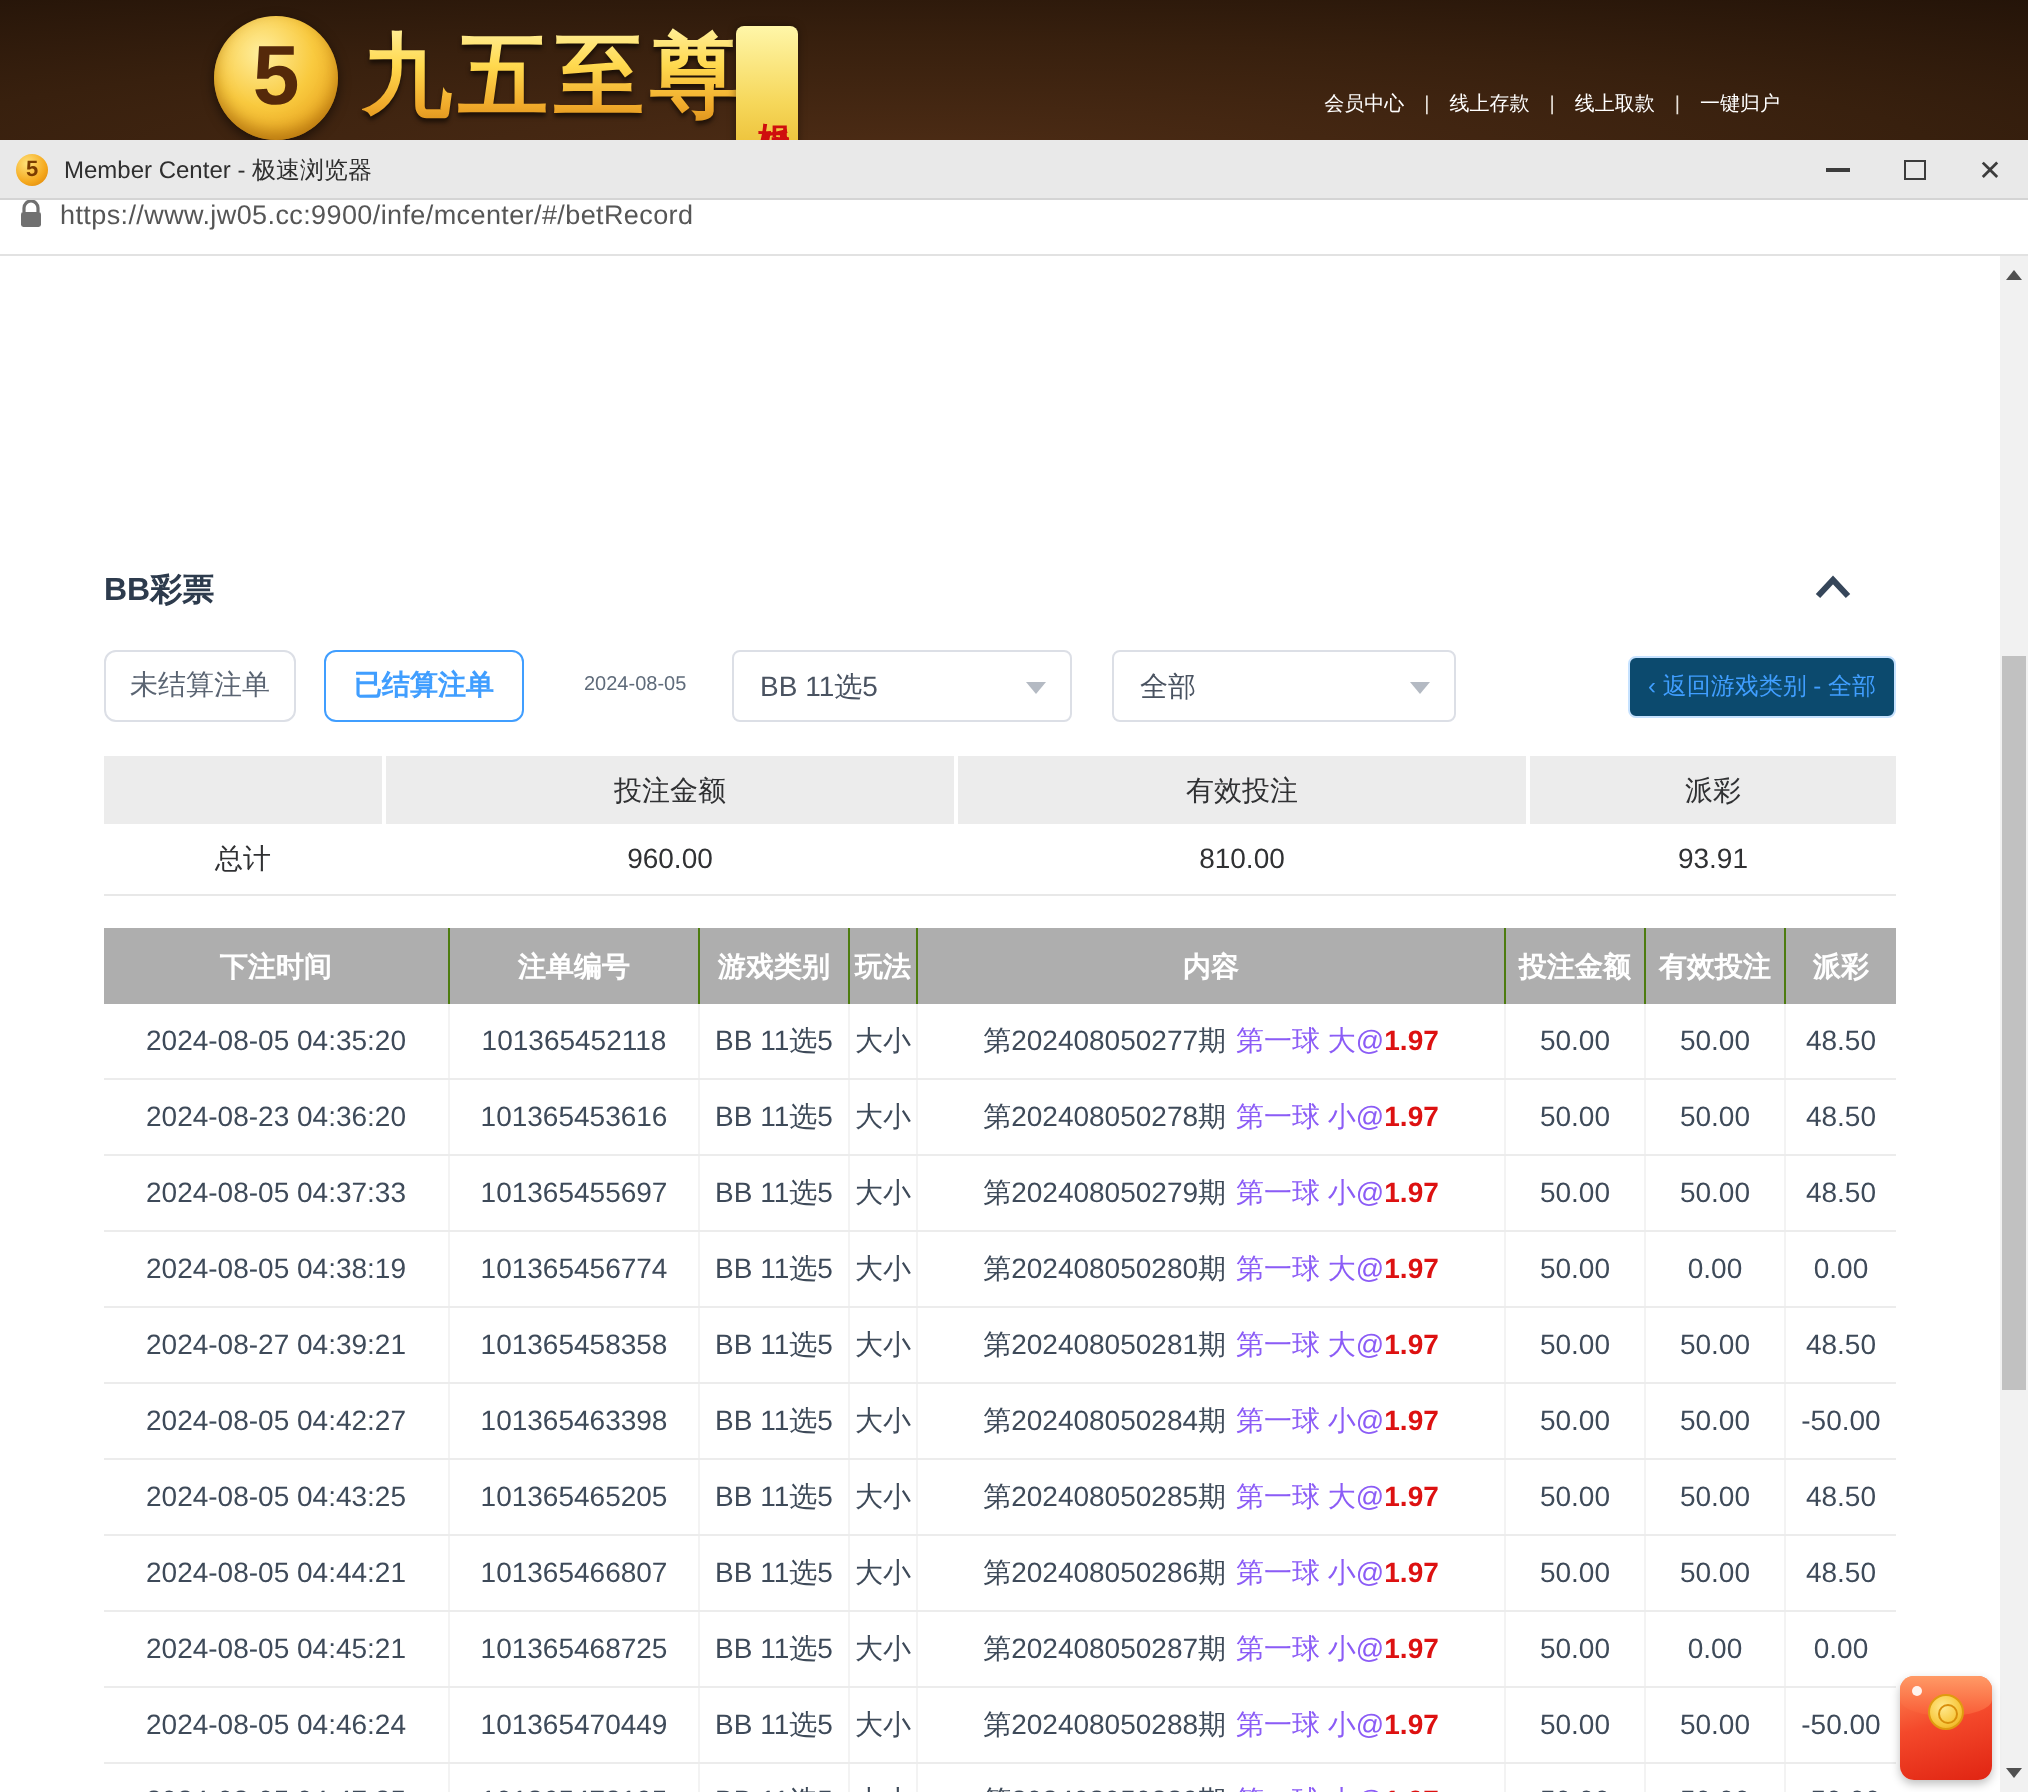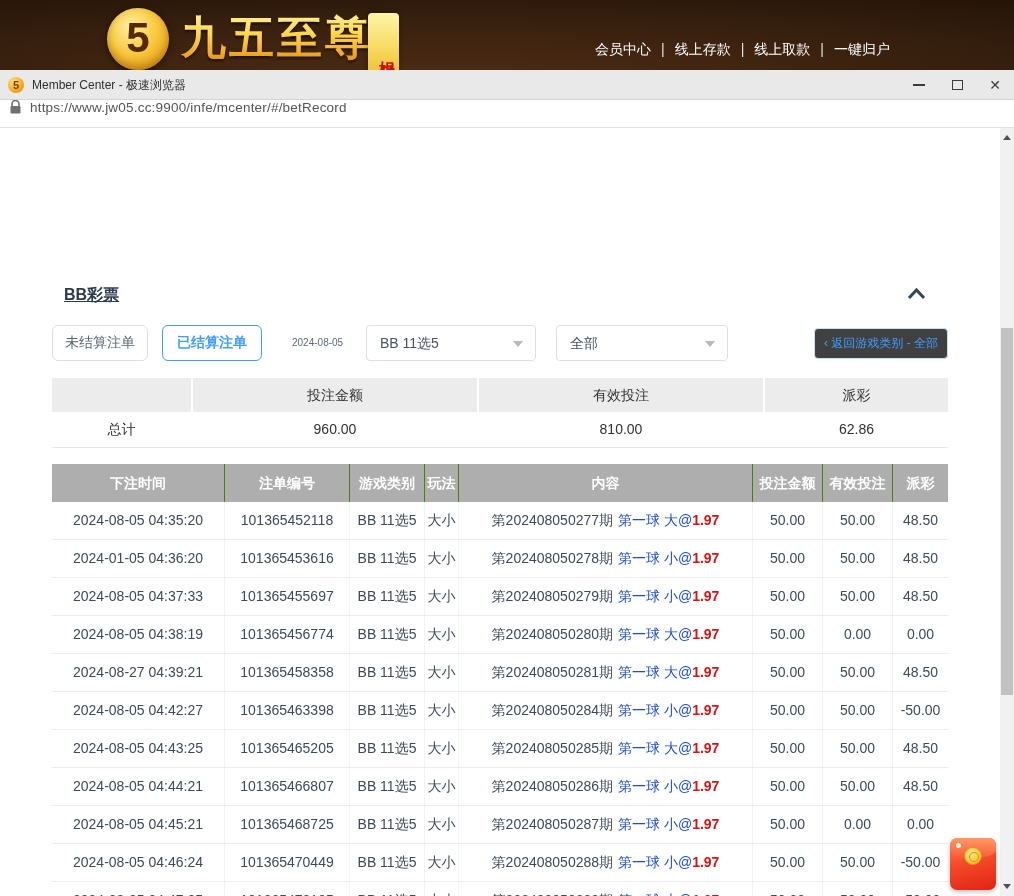--- a/index.html
+++ b/index.html
@@ -19,21 +19,21 @@
     font-size:45px; font-weight:bold; letter-spacing:3px;
     background: linear-gradient(180deg,#fff2a6 0%, #ffd94e 38%, #f0a92a 72%, #c87d10 100%);
     -webkit-background-clip:text; background-clip:text; color:transparent;
     filter: drop-shadow(0 2px 1px rgba(0,0,0,.55)); }
   .badge { position:absolute; left:368px; top:13px; width:31px; height:70px; border-radius:4px;
     background: linear-gradient(180deg,#fff6a8 0%, #f6d75a 55%, #e9b92c 100%);
     box-shadow: 0 0 4px rgba(0,0,0,.4);
     writing-mode: vertical-rl; text-orientation: upright;
     font-size:17px; font-weight:bold; color:#cf0e0e; letter-spacing:2px;
     padding-top:5px; text-align:left; display:flex; justify-content:center; }
-  .banner-nav { position:absolute; right:124px; bottom:11px; font-size:14px; color:#ffffff; white-space:nowrap;text-align:center; }
+  .banner-nav { position:absolute; right:124px; bottom:11px; font-size:10px; color:#ffffff; white-space:nowrap;text-align:center; }
   .banner-nav .nav-link { cursor:pointer; }
   .banner-nav .nav-sep { margin:0 10px; color:#e8e2da; }
 
   
   .titlebar { position:absolute; left:0; top:70px; width:1014px; height:30px;
     background:#e9e9e9; border-bottom:1px solid #d4d4d4; }
   .favicon { position:absolute; left:8px; top:7px; width:16px; height:16px; border-radius:50%;
     background: radial-gradient(circle at 35% 30%, #ffe27a 0%, #f5a91e 60%, #d97e06 100%);
     color:#7a3c00; font-size:11px; font-weight:bold; text-align:center; line-height:16px; }
   .window-title { position:absolute; left:32px; top:0; height:30px; line-height:30px;
@@ -45,38 +45,38 @@
   .close-glyph { font-size:14px; color:#3c3c3c; line-height:14px; }
 
   
   .urlbar { position:absolute; left:0; top:100px; width:1014px; height:28px; background:#ffffff;
     border-bottom:1px solid #e2e2e2; display:flex; align-items:flex-start; }
   .lock-icon { margin-left:10px; width:11px; height:14px; flex:0 0 auto; }
   .url-text { margin-left:9px; font-size:13.5px; color:#565656; letter-spacing:.2px; }
 
   
   .content { position:absolute; left:0; top:128px; width:1000px; height:768px; background:#fff; }
-  .section-title { position:absolute; left:64px; top:157px; font-size:16px; font-weight:bold; color:#2d3b4d;text-decoration:underline; }
+  .section-title { position:absolute; left:52px; top:157px; font-size:16px; font-weight:bold; color:#2d3b4d; }
   .section-chevron { position:absolute; right:74px; top:159px; width:19px; height:13px; cursor:pointer; }
 
   .filter-row .btn { position:absolute; top:197px; height:36px; background:#fff;
     border:1px solid #dcdfe6; border-radius:6px; font-size:14px; color:#5a6472;
     text-align:center; cursor:pointer; font-family:inherit; }
   .btn-unsettled { left:52px; width:96px; }
   .btn-settled { left:162px; width:100px; border-color:#409eff !important; color:#409eff !important; font-weight:600; }
   .filter-date { position:absolute; left:292px; top:197px; height:36px; line-height:36px;
     font-size:10px; color:#5f6b7a; cursor:pointer; }
   .select { position:absolute; top:197px; height:36px; background:#fff; border:1px solid #dcdfe6;
     border-radius:4px; font-size:14px; color:#4a5361; line-height:34px; padding-left:13px; cursor:pointer; }
   .select-game { left:366px; width:170px; }
   .select-scope { left:556px; width:172px; }
   .caret { position:absolute; right:12px; top:15px; width:0; height:0;
     border-left:5px solid transparent; border-right:5px solid transparent; border-top:6px solid #b4bac3; }
   .btn-back { position:absolute; left:814px; top:200px; width:134px; height:31px;
-    background:#404040; border:1px solid #c6e2ff; border-radius:4px;
+    background:#0c4a6e; border:1px solid #c6e2ff; border-radius:4px;
     font-size:12px; color:#409eff; text-align:center; line-height:29px; cursor:pointer; font-family:inherit; }
 
   
   .summary { position:absolute; left:52px; top:250px; width:896px; }
   .sum-head { display:grid; grid-template-columns:139px 284px 284px 183px; gap:2px; }
   .sum-head > div { background:#ececec; height:34px; line-height:34px; text-align:center;
     font-size:14px; color:#303133; }
   .sum-body { display:grid; grid-template-columns:139px 284px 284px 183px; gap:2px;
     border-bottom:1px solid #e8e8e8; }
   .sum-body > div { background:#fff; height:35px; line-height:35px; text-align:center;
@@ -87,21 +87,21 @@
   .bt-head { display:flex; height:38px; background:#aeaeae; }
   .bt-head > div { line-height:38px; text-align:center; color:#ffffff; font-size:14px;
     font-weight:bold; border-right:1px solid #4d7c0f; }
   .bt-head > div:last-child { border-right:none; }
   .bt-row { display:flex; height:38px; border-bottom:1px solid #ececec; background:#fff; }
   .bt-row > div { line-height:37px; text-align:center; font-size:14px; color:#3e4a59;
     border-right:1px solid #f3f3f3; white-space:nowrap; overflow:hidden; }
   .bt-row > div:last-child { border-right:none; }
   .c0{width:173px;} .c1{width:125px;} .c2{width:75px;} .c3{width:34px;}
   .c4{width:294px;} .c5{width:70px;} .c6{width:70px;} .c7{width:55px;}
-  .pick-red { color:#1d4ed8; margin-left:5px; }
+  .pick-red { color:#8b5cf6; margin-left:5px; }
   .odds-red { color:#dd1111; font-weight:bold; }
   .neg { color:#f56c6c; }
 
   
   .scrollbar { position:absolute; right:0; top:128px; width:14px; height:768px; background:#f1f1f1; }
   .sb-up, .sb-down { position:absolute; left:0; width:14px; height:15px;
     display:flex; align-items:center; justify-content:center; cursor:pointer; }
   .sb-up { top:2px; } .sb-down { bottom:2px; }
   .tri-up { width:0; height:0; border-left:4px solid transparent; border-right:4px solid transparent;
     border-bottom:5px solid #505050; }
@@ -187,21 +187,21 @@
       <div class="sum-head">
         <div></div>
         <div>投注金额</div>
         <div>有效投注</div>
         <div>派彩</div>
       </div>
       <div class="sum-body">
         <div>总计</div>
         <div>960.00</div>
         <div>810.00</div>
-        <div>62.86</div>
+        <div>93.91</div>
       </div>
     </div>
 
     <div class="bet-table">
       <div class="bt-head" id="bt-head">
           <div class="c0">下注时间</div>
           <div class="c1">注单编号</div>
           <div class="c2">游戏类别</div>
           <div class="c3">玩法</div>
           <div class="c4">内容</div>
@@ -214,21 +214,21 @@
             <div class="c0">2024-08-05 04:35:20</div>
             <div class="c1">101365452118</div>
             <div class="c2">BB 11选5</div>
             <div class="c3">大小</div>
             <div class="c4"><span>第202408050277期</span><span class="pick-red">第一球 大@</span><span class="odds-red">1.97</span></div>
             <div class="c5">50.00</div>
             <div class="c6">50.00</div>
             <div class="c7">48.50</div>
           </div>
           <div class="bt-row">
-            <div class="c0">2024-01-05 04:36:20</div>
+            <div class="c0">2024-08-23 04:36:20</div>
             <div class="c1">101365453616</div>
             <div class="c2">BB 11选5</div>
             <div class="c3">大小</div>
             <div class="c4"><span>第202408050278期</span><span class="pick-red">第一球 小@</span><span class="odds-red">1.97</span></div>
             <div class="c5">50.00</div>
             <div class="c6">50.00</div>
             <div class="c7">48.50</div>
           </div>
           <div class="bt-row">
             <div class="c0">2024-08-05 04:37:33</div>

